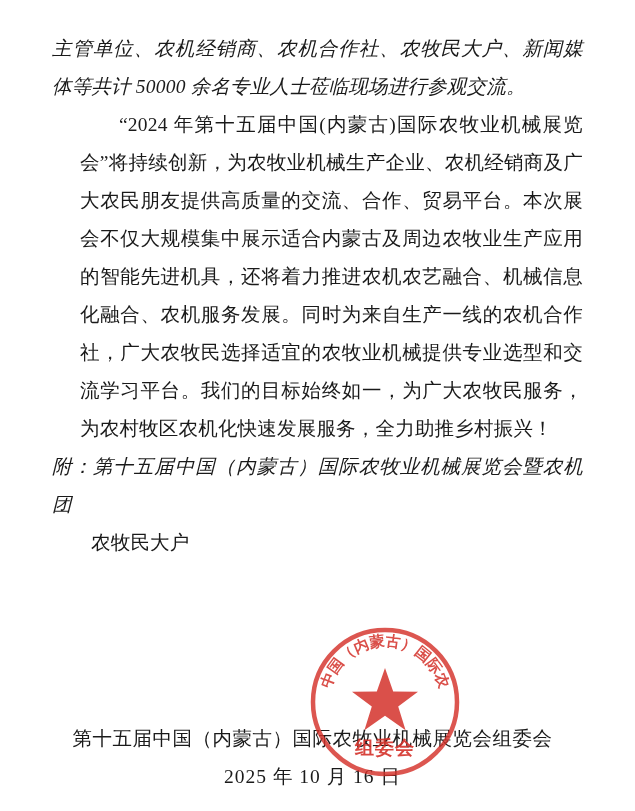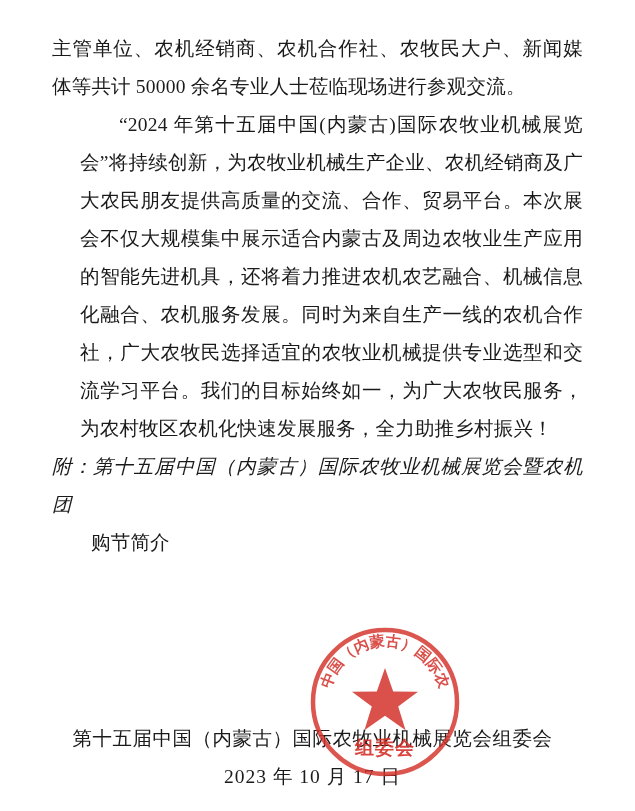--- a/index.html
+++ b/index.html
@@ -29,20 +29,21 @@
     text-align: justify;
     text-justify: inter-ideograph;
     margin: 0;
   }
   .indent {
     text-indent: 39px;
     margin-left: 28px;
   }
   .para-continued {
     text-indent: 0;
+    font-style: italic;
   }
   .attach {
     text-indent: 0;
     font-style: italic;
   }
   .attach-second {
     text-indent: 39px;
   }
   .spacer-large {
     height: 158px;
@@ -102,27 +103,27 @@
 <body>
 
 <div class="page">
 
   <p class="para para-continued">主管单位、农机经销商、农机合作社、农牧民大户、新闻媒体等共计 50000 余名专业人士莅临现场进行参观交流。</p>
 
   <p class="para indent">“2024 年第十五届中国(内蒙古)国际农牧业机械展览会”将持续创新，为农牧业机械生产企业、农机经销商及广大农民朋友提供高质量的交流、合作、贸易平台。本次展会不仅大规模集中展示适合内蒙古及周边农牧业生产应用的智能先进机具，还将着力推进农机农艺融合、机械信息化融合、农机服务发展。同时为来自生产一线的农机合作社，广大农牧民选择适宜的农牧业机械提供专业选型和交流学习平台。我们的目标始终如一，为广大农牧民服务，为农村牧区农机化快速发展服务，全力助推乡村振兴！</p>
 
   <p class="para attach">附：第十五届中国（内蒙古）国际农牧业机械展览会暨农机团</p>
 
-  <p class="para attach-second">购节简介</p>
+  <p class="para attach-second">农牧民大户</p>
 
   <div class="spacer-large"></div>
 
   <div class="signature-block">
     <div class="sign-line">第十五届中国（内蒙古）国际农牧业机械展览会组委会</div>
-    <div class="sign-date">2023 年 10 月 17 日</div>
+    <div class="sign-date">2025 年 10 月 16 日</div>
   </div>
 
   <div class="seal">
     <svg width="160" height="160" viewBox="0 0 160 160" xmlns="http://www.w3.org/2000/svg" aria-hidden="true">
       <defs>
         <path id="arcpath" d="M 24,80 A 56,56 0 0 1 136,80"></path>
       </defs>
       <circle class="seal-ring" cx="80" cy="80" r="72"></circle>
       <polygon class="seal-star" points="80,46 88.2,69.5 113,69.8 93.2,84.5 100.6,108.2 80,93.8 59.4,108.2 66.8,84.5 47,69.8 71.8,69.5"></polygon>
       <text class="seal-text">

